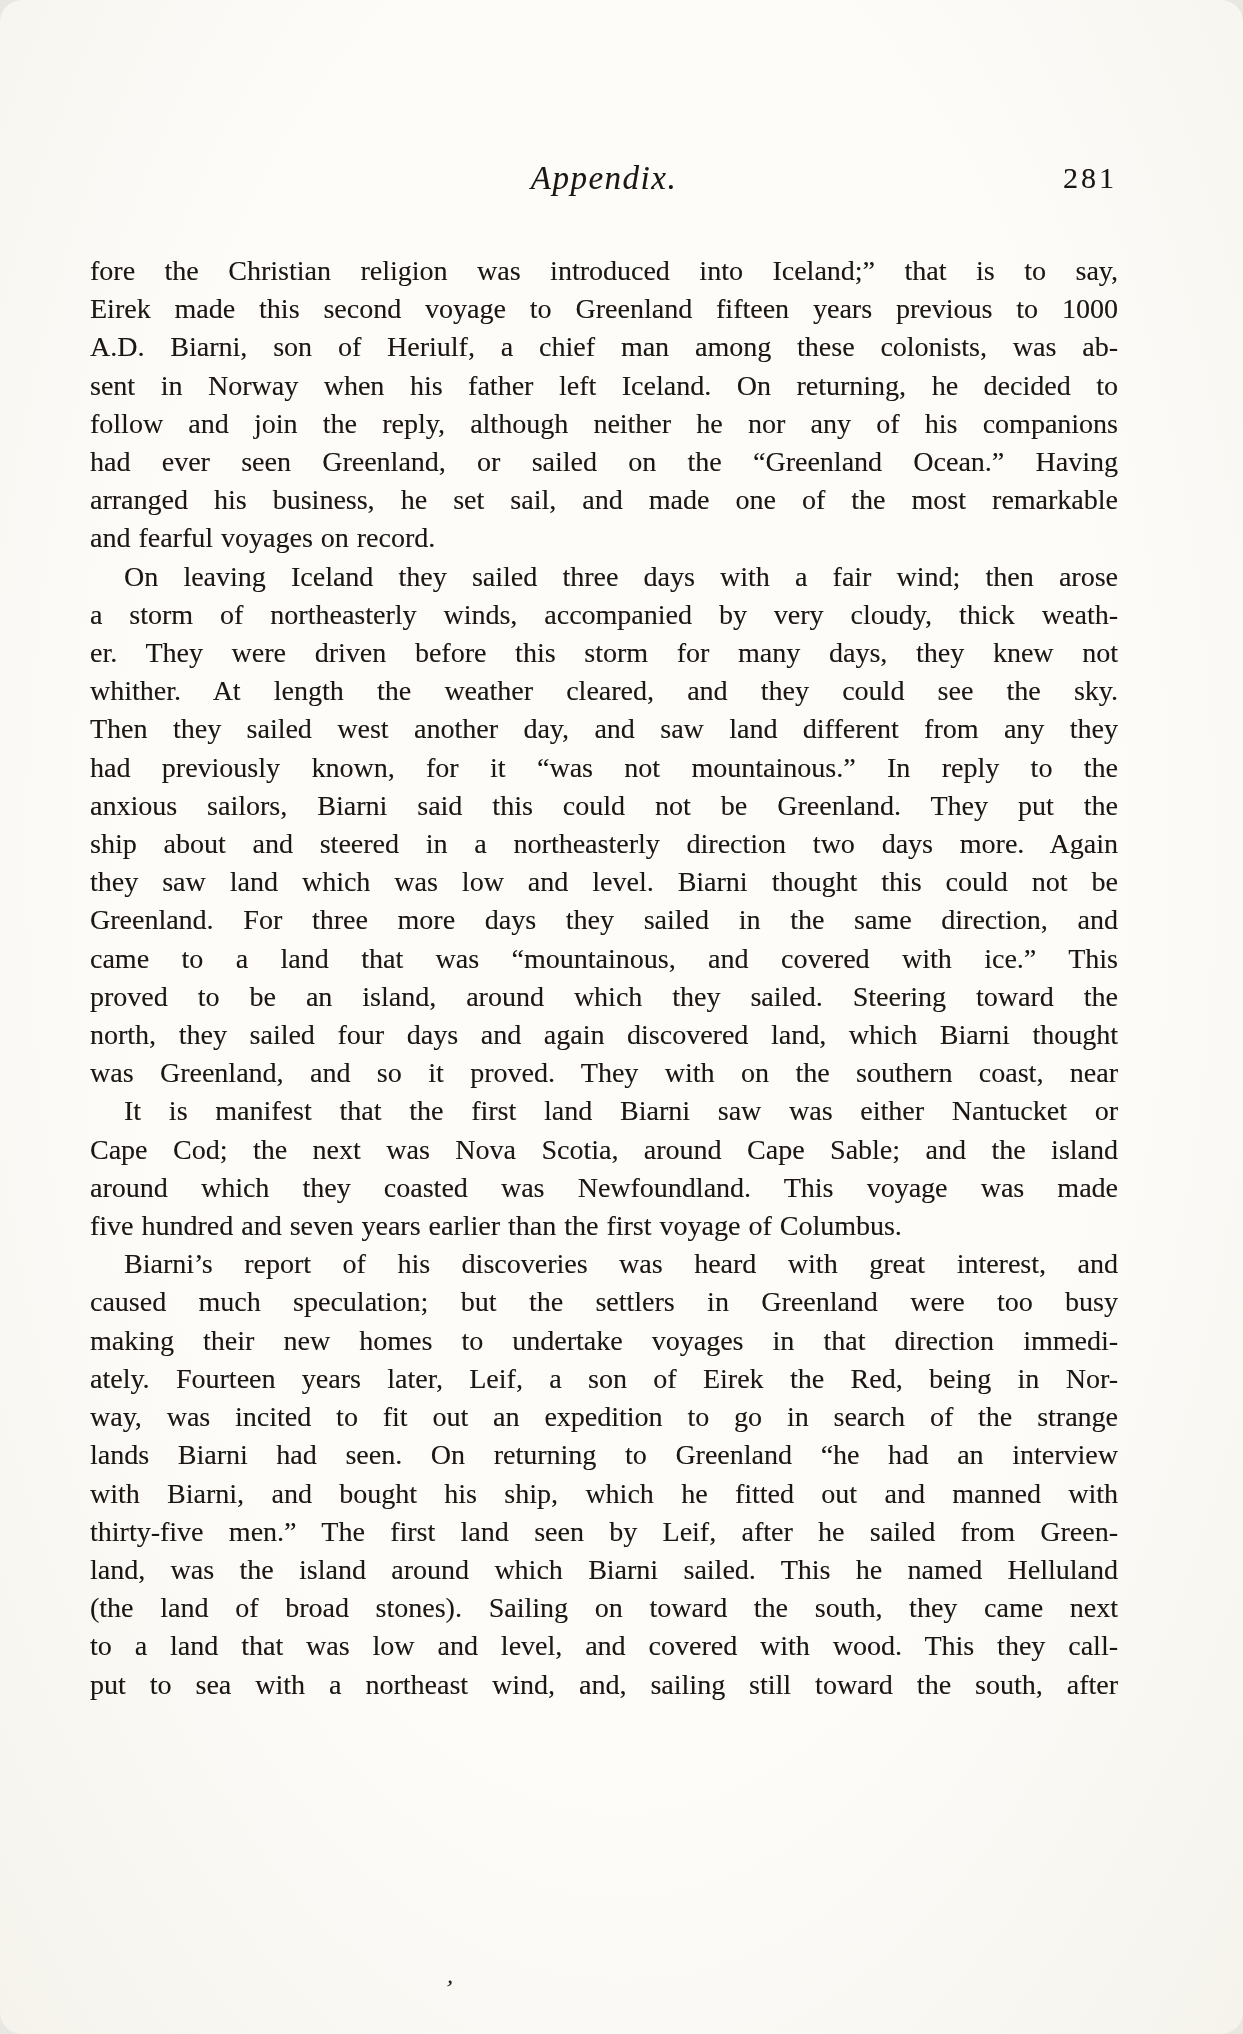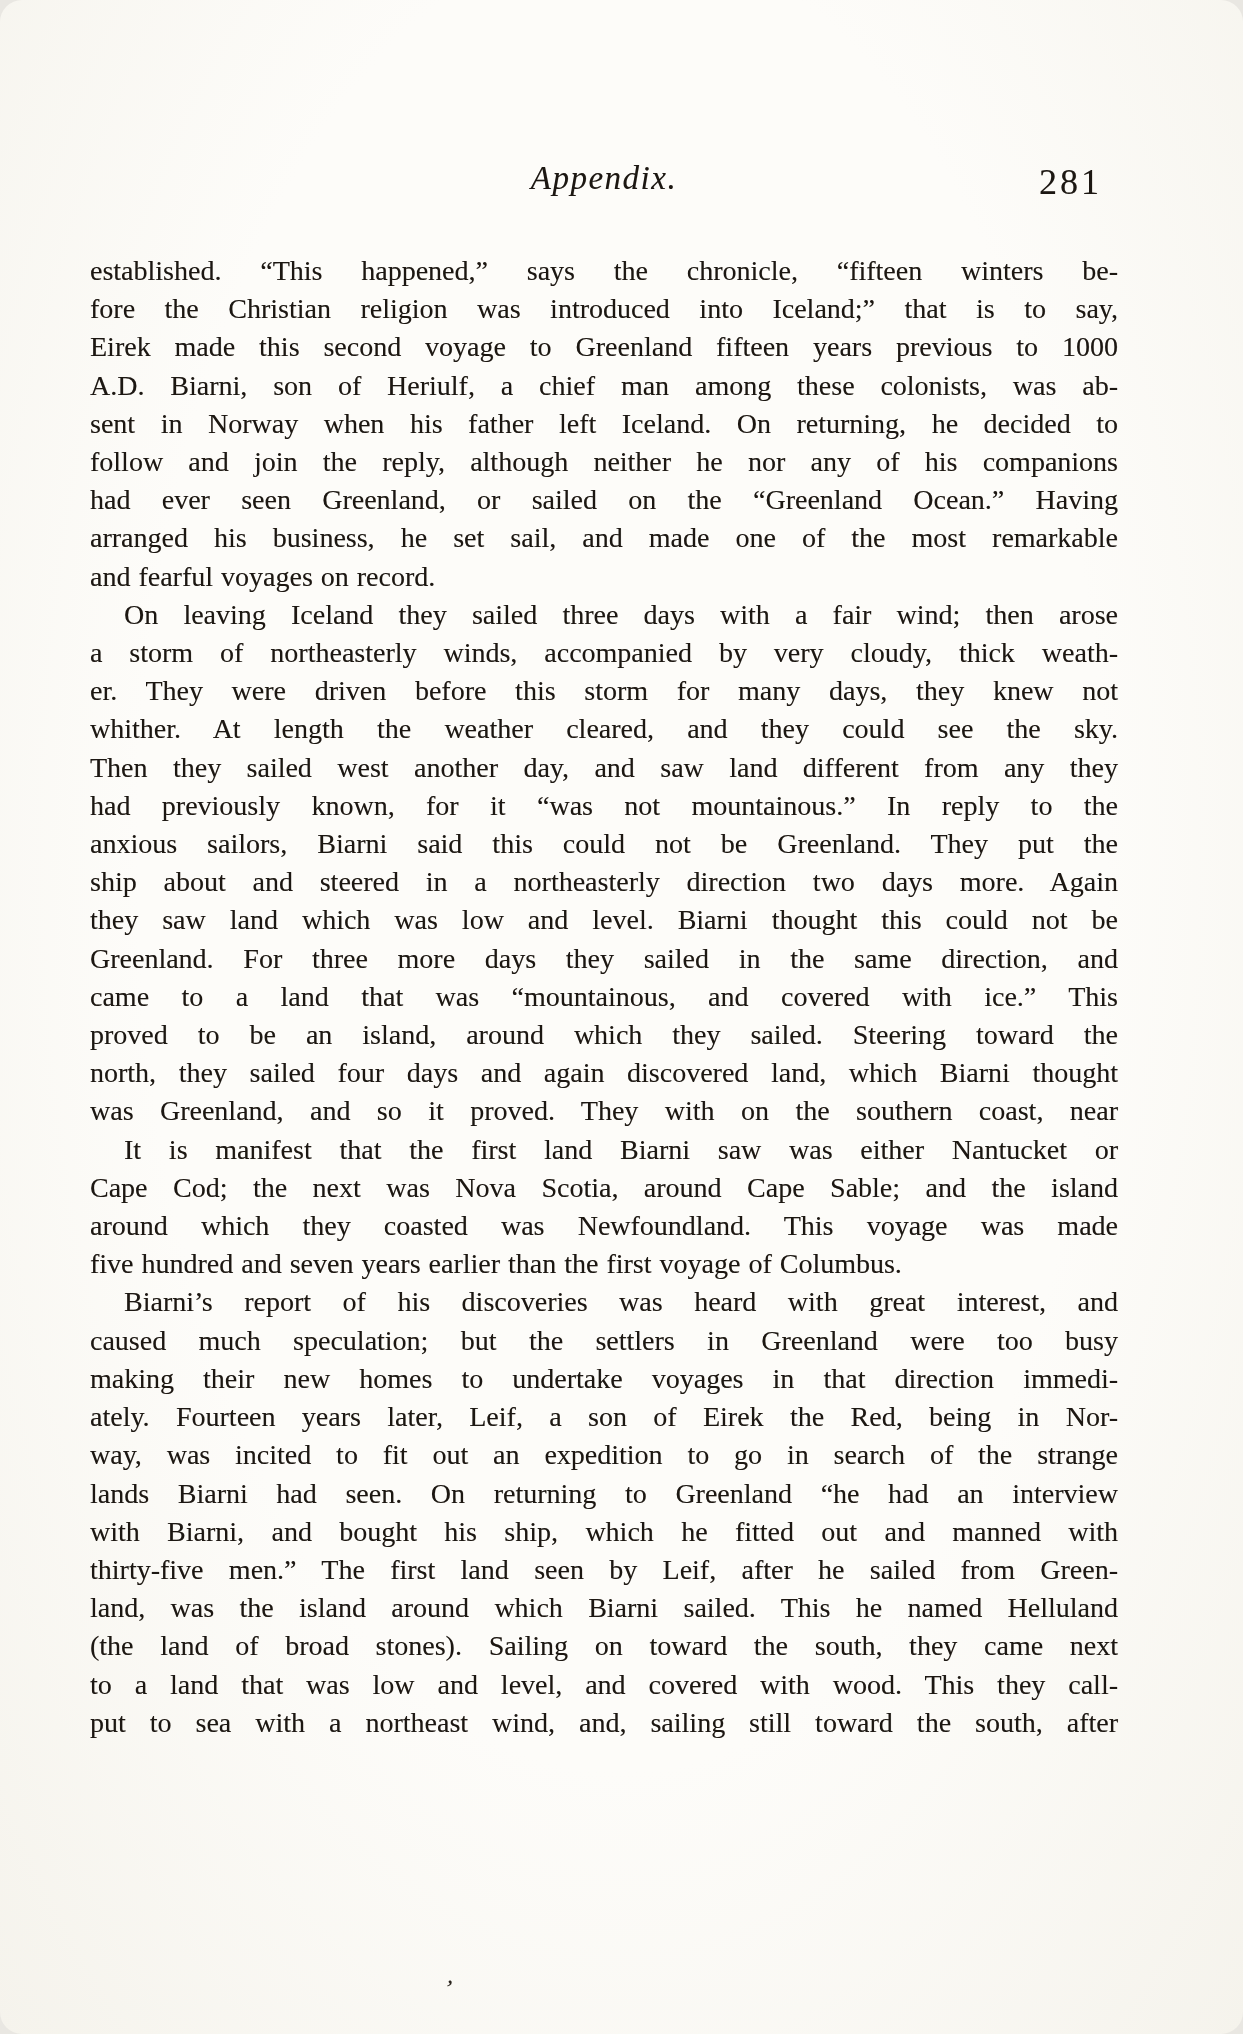--- a/index.html
+++ b/index.html
@@ -30,23 +30,23 @@
     position: absolute;
     left: 0;
     right: 0;
     text-align: center;
     font-style: italic;
     font-size: 33px;
     letter-spacing: 1.5px;
   }
   .page-number {
     position: absolute;
-    right: 16px;
+    right: 1px;
     top: 1px;
-    font-size: 36px;
+    font-size: 30px;
     letter-spacing: 3px;
   }
   .text-block {
     position: absolute;
     left: 90px;
     top: 252px;
     width: 1028px;
     font-size: 28px;
     line-height: 38.2px;
     word-spacing: 1px;
@@ -79,21 +79,20 @@
 <body>
 
 <div class="page">
   <div class="header">
     <span class="running-title">Appendix.</span>
     <span class="page-number">281</span>
   </div>
 
   <div class="text-block">
       <div class="paragraph">
-        <div class="line">established. “This happened,” says the chronicle, “fifteen winters be-</div>
         <div class="line">fore the Christian religion was introduced into Iceland;” that is to say,</div>
         <div class="line">Eirek made this second voyage to Greenland fifteen years previous to 1000</div>
         <div class="line">A.D. Biarni, son of Heriulf, a chief man among these colonists, was ab-</div>
         <div class="line">sent in Norway when his father left Iceland. On returning, he decided to</div>
         <div class="line">follow and join the reply, although neither he nor any of his companions</div>
         <div class="line">had ever seen Greenland, or sailed on the “Greenland Ocean.” Having</div>
         <div class="line">arranged his business, he set sail, and made one of the most remarkable</div>
         <div class="line last">and fearful voyages on record.</div>
       </div>
       <div class="paragraph">

